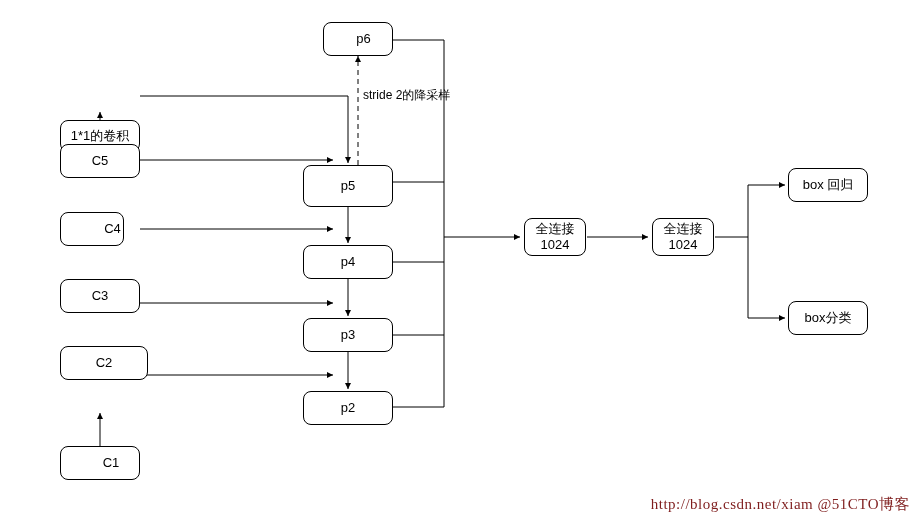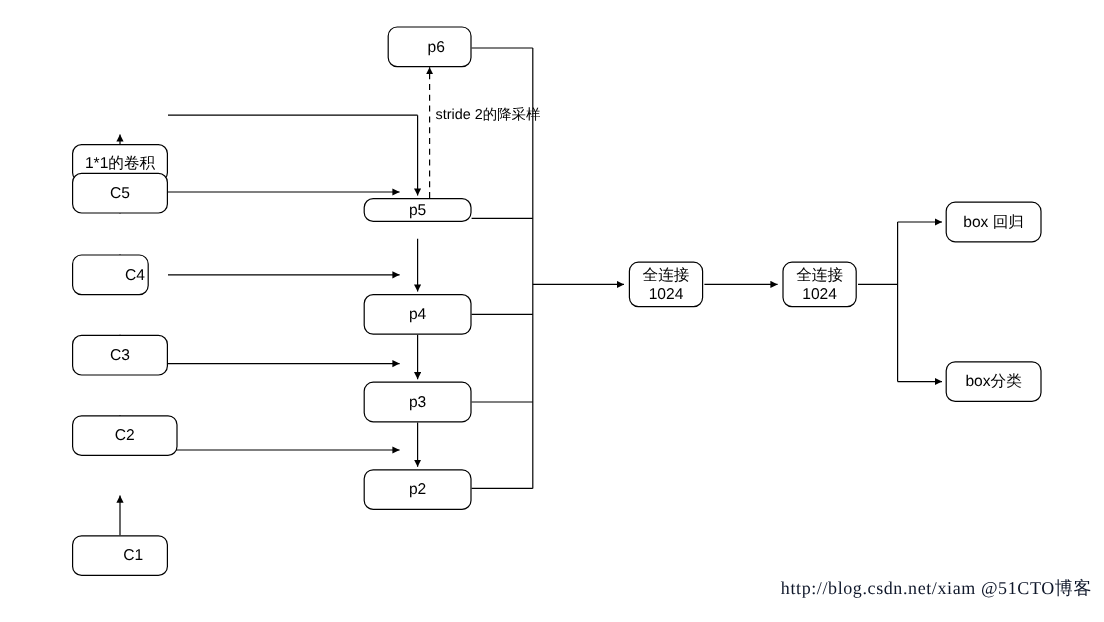--- a/index.html
+++ b/index.html
@@ -33,22 +33,22 @@
     pointer-events: none;
   }
   .label {
     position: absolute;
     font-size: 12px;
     background: transparent;
   }
   .watermark {
     position: absolute;
     right: 10px;
-    bottom: 18px;
-    color: #0f172a;
+    bottom: 4px;
+    color: #7f1d1d;
     font-size: 15px;
     font-family: "Times New Roman", serif;
     letter-spacing: 0.5px;
   }
 </style>
 </head>
 <body>
 
 <svg class="arrows">
   <defs>
@@ -111,21 +111,21 @@
 <div class="box" style="left:60px; top:346px; width:88px; height:34px;">
     <span>C2</span>
   </div>
 <div class="box" style="left:60px; top:446px; width:80px; height:34px;padding-left:26px;">
     <span>C1</span>
   </div>
 
 <div class="box" style="left:323px; top:22px;  width:70px; height:34px;padding-left:15px;">
     <span>p6</span>
   </div>
-<div class="box" style="left:303px; top:165px; width:90px; height:20px;">
+<div class="box" style="left:303px; top:165px; width:90px; height:42px;">
     <span>p5</span>
   </div>
 <div class="box" style="left:303px; top:245px; width:90px; height:34px;">
     <span>p4</span>
   </div>
 <div class="box" style="left:303px; top:318px; width:90px; height:34px;">
     <span>p3</span>
   </div>
 <div class="box" style="left:303px; top:391px; width:90px; height:34px;">
     <span>p2</span>

